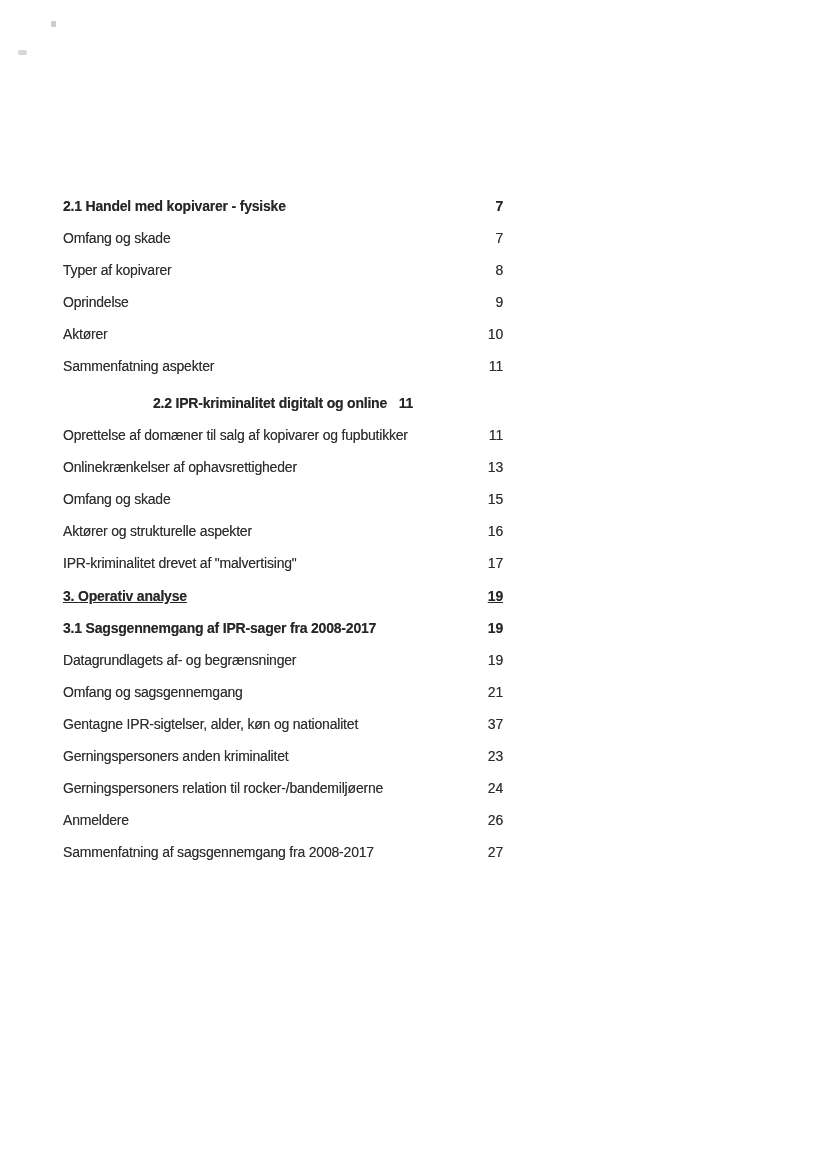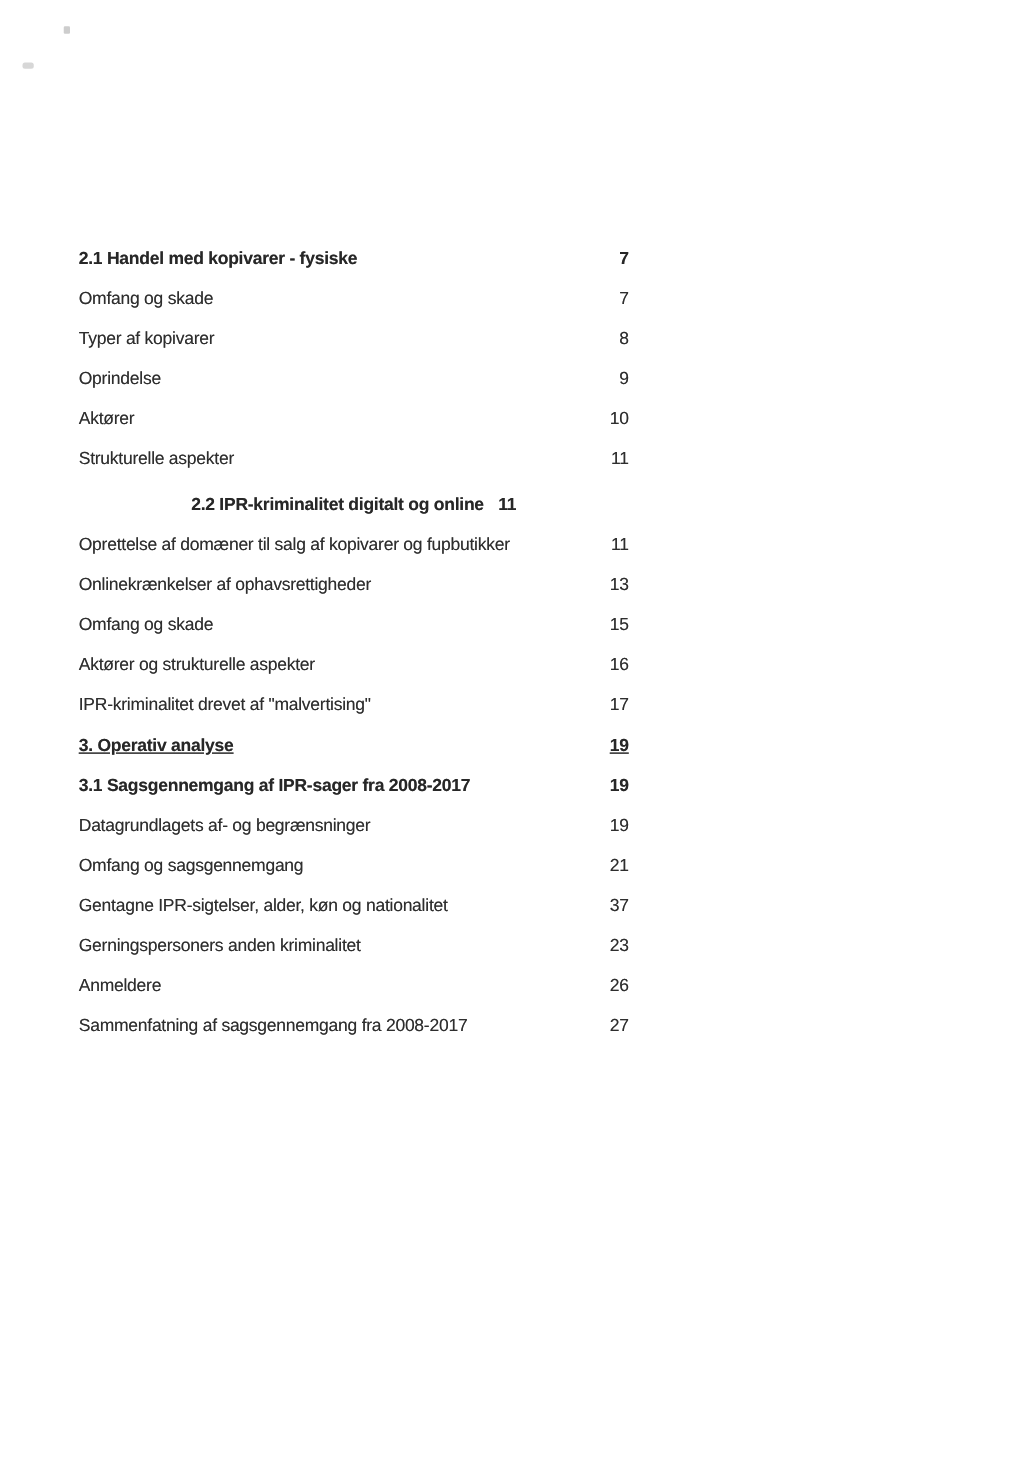--- a/index.html
+++ b/index.html
@@ -67,21 +67,21 @@
     </div>
     <div class="row">
       <span class="label">Oprindelse</span>
       <span class="page-num">9</span>
     </div>
     <div class="row">
       <span class="label">Aktører</span>
       <span class="page-num">10</span>
     </div>
     <div class="row">
-      <span class="label">Strukturelle aspekter</span>
+      <span class="label">Sammenfatning aspekter</span>
       <span class="page-num">11</span>
     </div>
 
     <div class="row heading gap-before-sec2">
       <span class="label">2.2 IPR-kriminalitet digitalt og online</span>
       <span class="page-num">11</span>
     </div>
     <div class="row">
       <span class="label">Oprettelse af domæner til salg af kopivarer og fupbutikker</span>
       <span class="page-num">11</span>
@@ -121,20 +121,24 @@
     </div>
     <div class="row">
       <span class="label">Gentagne IPR-sigtelser, alder, køn og nationalitet</span>
       <span class="page-num">37</span>
     </div>
     <div class="row">
       <span class="label">Gerningspersoners anden kriminalitet</span>
       <span class="page-num">23</span>
     </div>
     <div class="row">
+      <span class="label">Gerningspersoners relation til rocker-/bandemiljøerne</span>
+      <span class="page-num">24</span>
+    </div>
+    <div class="row">
       <span class="label">Anmeldere</span>
       <span class="page-num">26</span>
     </div>
     <div class="row">
       <span class="label">Sammenfatning af sagsgennemgang fra 2008-2017</span>
       <span class="page-num">27</span>
     </div>
 
   </div>
 </div>

